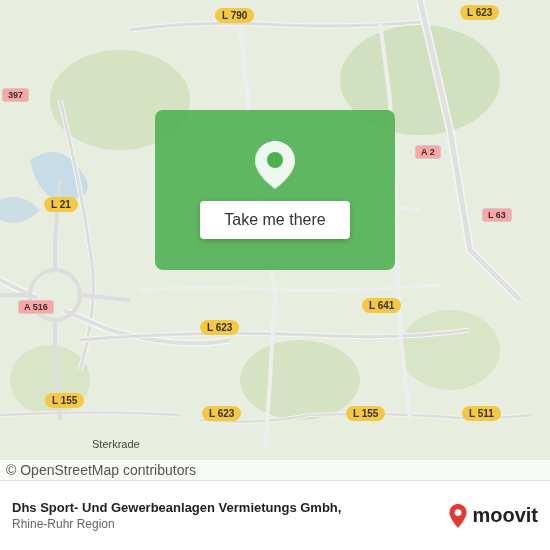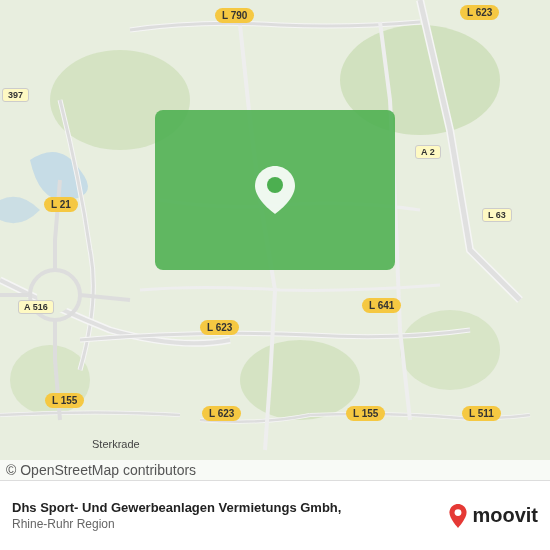--- a/index.html
+++ b/index.html
@@ -135,21 +135,21 @@
       background: #f5c842;
       border-radius: 10px;
       padding: 2px 7px;
       font-size: 10px;
       font-weight: bold;
       color: #333;
     }
 
     .road-label-white {
       position: absolute;
-      background: #fef9c3;
+      background: #fca5a5;
       border-radius: 3px;
       padding: 1px 5px;
       font-size: 9px;
       font-weight: bold;
       color: #333;
       border: 1px solid #ccc;
     }
   </style>
 </head>
 <body>
@@ -225,20 +225,21 @@
 
   <div class="overlay-card">
 
     <div class="location-pin">
       <svg width="40" height="48" viewBox="0 0 40 48" xmlns="http://www.w3.org/2000/svg">
         <path d="M20 0 C9 0 0 9 0 20 C0 34 20 48 20 48 C20 48 40 34 40 20 C40 9 31 0 20 0Z" fill="white" opacity="0.9"></path>
         <circle cx="20" cy="19" r="8" fill="#4CAF50"></circle>
       </svg>
     </div>
 
+    <button class="take-me-button">Take me there</button>
   </div>
 
   <div class="attribution">
     <span>© OpenStreetMap contributors</span>
   </div>
 </div>
 
 <div id="bottom-bar">
   <div class="place-info">
     <div class="place-name">Dhs Sport- Und Gewerbeanlagen Vermietungs Gmbh,</div>

